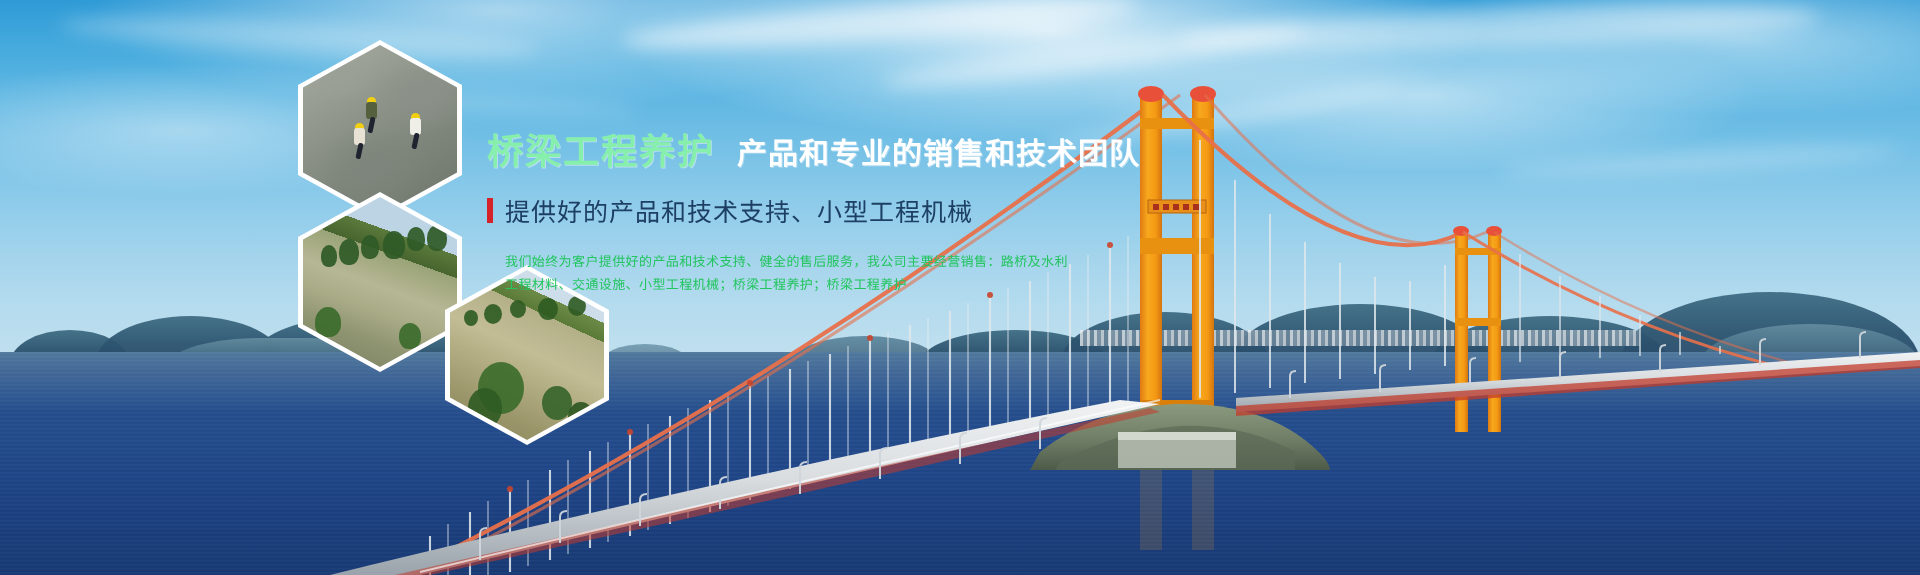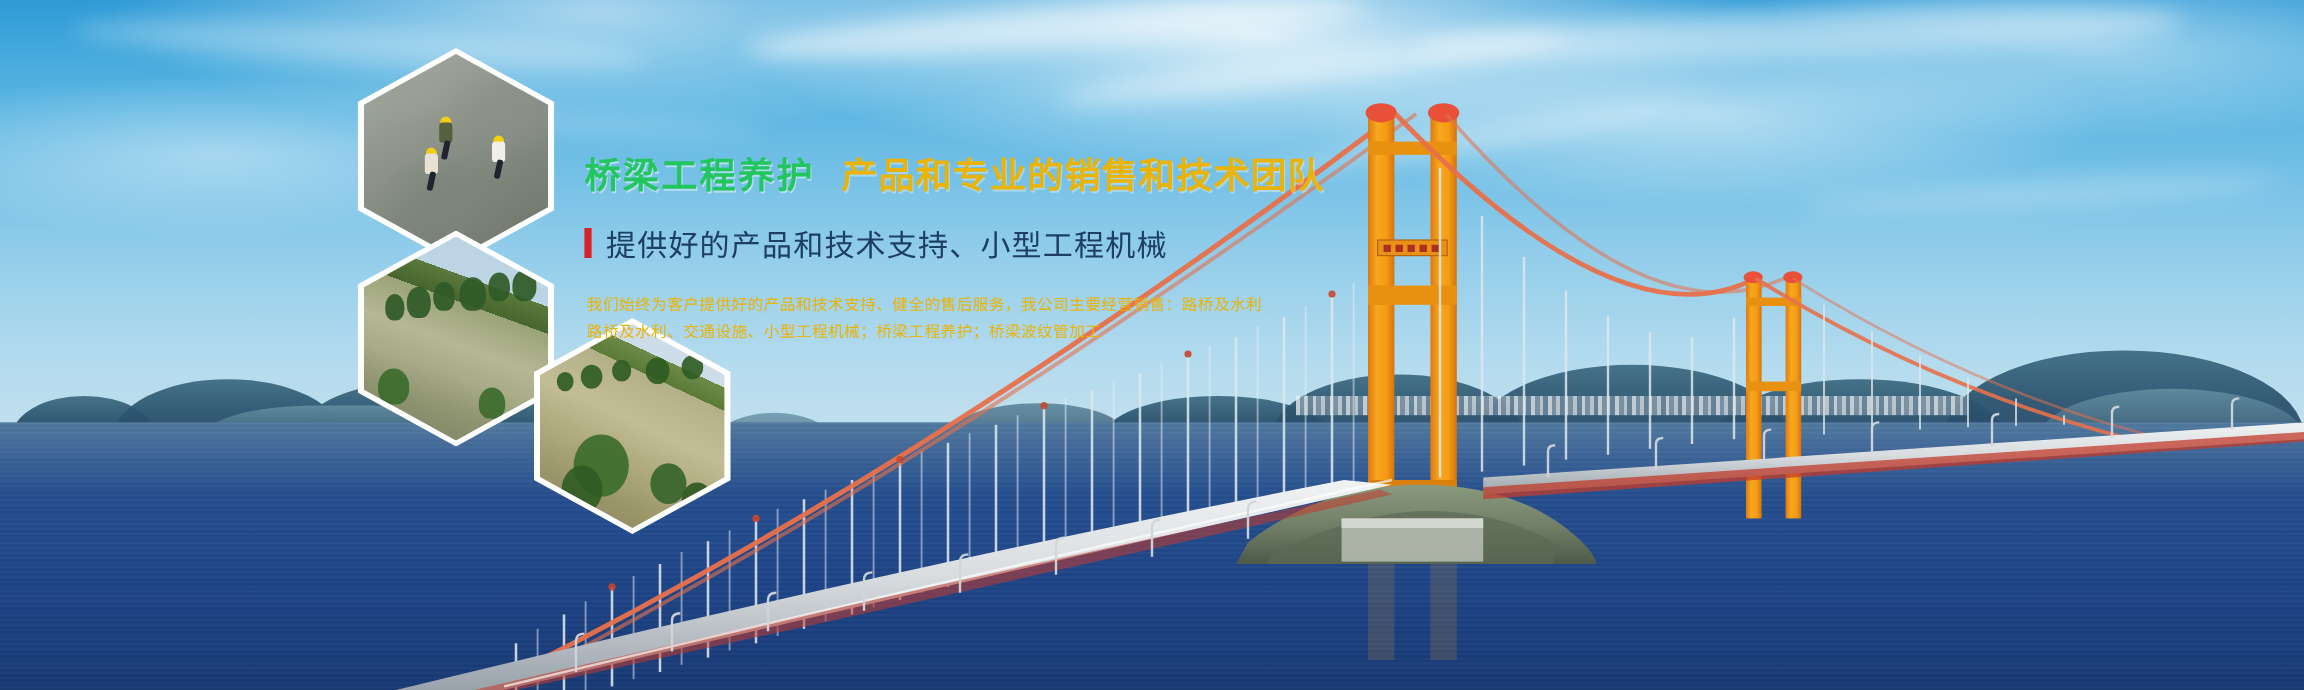--- a/index.html
+++ b/index.html
@@ -178,30 +178,30 @@
   
   .copy { position: absolute; left: 487px; top: 122px; width: 720px; }
 
   .headline {
     display: flex;
     align-items: baseline;
     gap: 22px;
     white-space: nowrap;
   }
   .headline-main {
-    font-size: 30px;
+    font-size: 36px;
     font-weight: bold;
-    color: #22c55e;
+    color: #86efac;
     letter-spacing: 2px;
     text-shadow: 1px 1px 0 rgba(255,255,255,.45);
   }
   .headline-sub {
     font-size: 30px;
     font-weight: bold;
-    color: #eab308;
+    color: #ffffff;
     letter-spacing: 1px;
     text-shadow: 1px 1px 0 rgba(255,255,255,.35);
   }
 
   .subline {
     display: flex;
     align-items: center;
     gap: 12px;
     margin-top: 18px;
   }
@@ -212,24 +212,24 @@
   }
   .subline-text {
     font-size: 25px;
     color: #1d3f63;
     letter-spacing: 1px;
     white-space: nowrap;
   }
 
   .body-copy {
     margin-top: 22px;
-    margin-left: 2px;
+    margin-left: 18px;
     font-size: 13px;
     line-height: 23px;
-    color: #eab308;
+    color: #22c55e;
     letter-spacing: .4px;
   }
   .body-copy div { white-space: nowrap; }
 </style>
 </head>
 <body>
 
 <div class="banner">
 
   <div class="sky"></div>
@@ -492,18 +492,18 @@
       <span class="headline-sub">产品和专业的销售和技术团队</span>
     </div>
 
     <div class="subline">
       <span class="red-bar"></span>
       <span class="subline-text">提供好的产品和技术支持、小型工程机械</span>
     </div>
 
     <div class="body-copy">
       <div>我们始终为客户提供好的产品和技术支持、健全的售后服务，我公司主要经营销售：路桥及水利</div>
-      <div>路桥及水利、交通设施、小型工程机械；桥梁工程养护；桥梁波纹管加工</div>
+      <div>工程材料、交通设施、小型工程机械；桥梁工程养护；桥梁工程养护</div>
     </div>
 
   </div>
 
 </div>
 
 </body></html>

